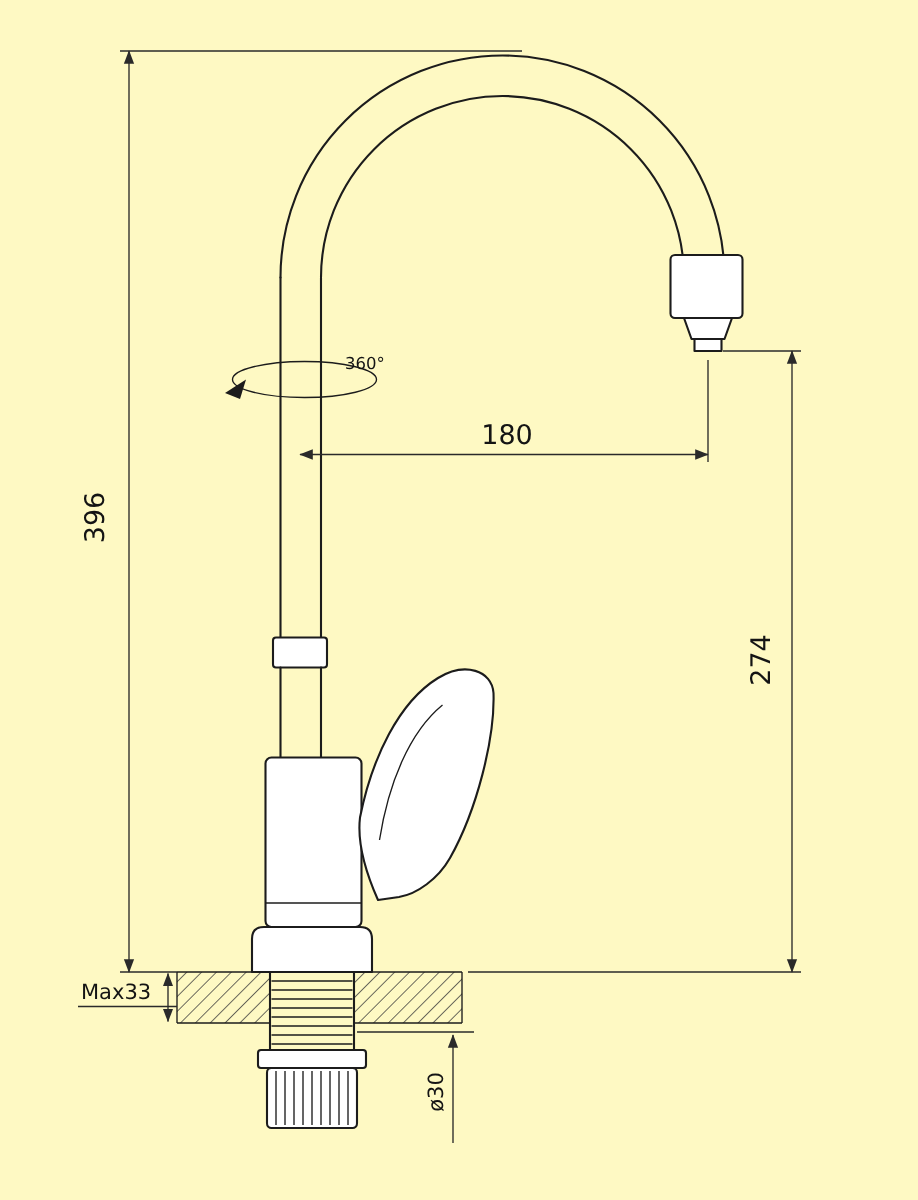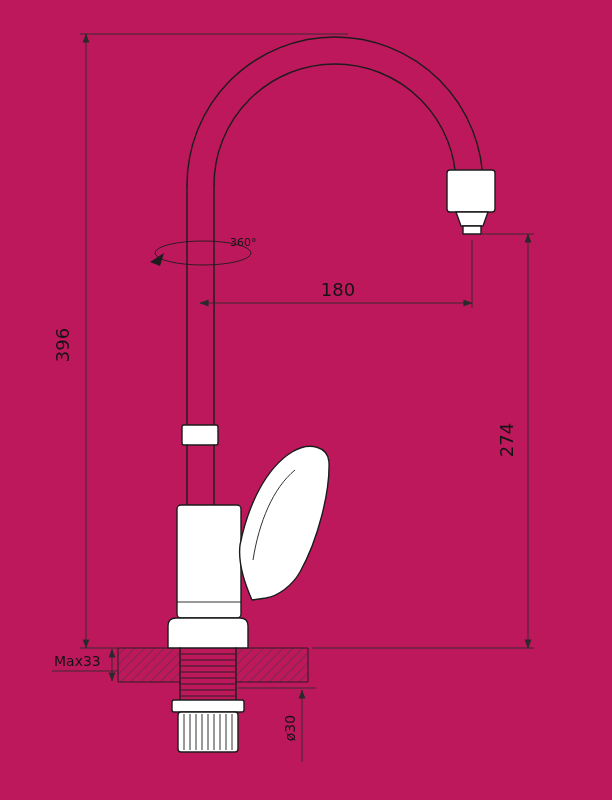--- a/index.html
+++ b/index.html
@@ -1,16 +1,16 @@
 <!DOCTYPE html>
 <html><head>
 <meta charset="utf-8">
 <style>
   html,body{margin:0;padding:0;background:#ffffff;}
-  #stage{position:relative;width:612px;height:800px;background:#be185d;overflow:hidden;
+  #stage{position:relative;width:612px;height:800px;background:#fef9c3;overflow:hidden;
          font-family:"DejaVu Sans", sans-serif;}
   svg{display:block;}
   .obj{fill:none;stroke:#1c1c1c;stroke-width:1.4;stroke-linejoin:round;stroke-linecap:round;}
   .objf{fill:#ffffff;stroke:#1c1c1c;stroke-width:1.4;stroke-linejoin:round;}
   .thin{fill:none;stroke:#1c1c1c;stroke-width:0.9;}
   .dim{fill:none;stroke:#2a2a2a;stroke-width:0.9;}
   .dimtext{font-family:"DejaVu Sans",sans-serif;font-size:18px;fill:#141414;}
   .dimtext-small{font-family:"DejaVu Sans",sans-serif;font-size:14px;fill:#141414;}
   .dimtext-tiny{font-family:"DejaVu Sans",sans-serif;font-size:11px;fill:#141414;}
 </style>

